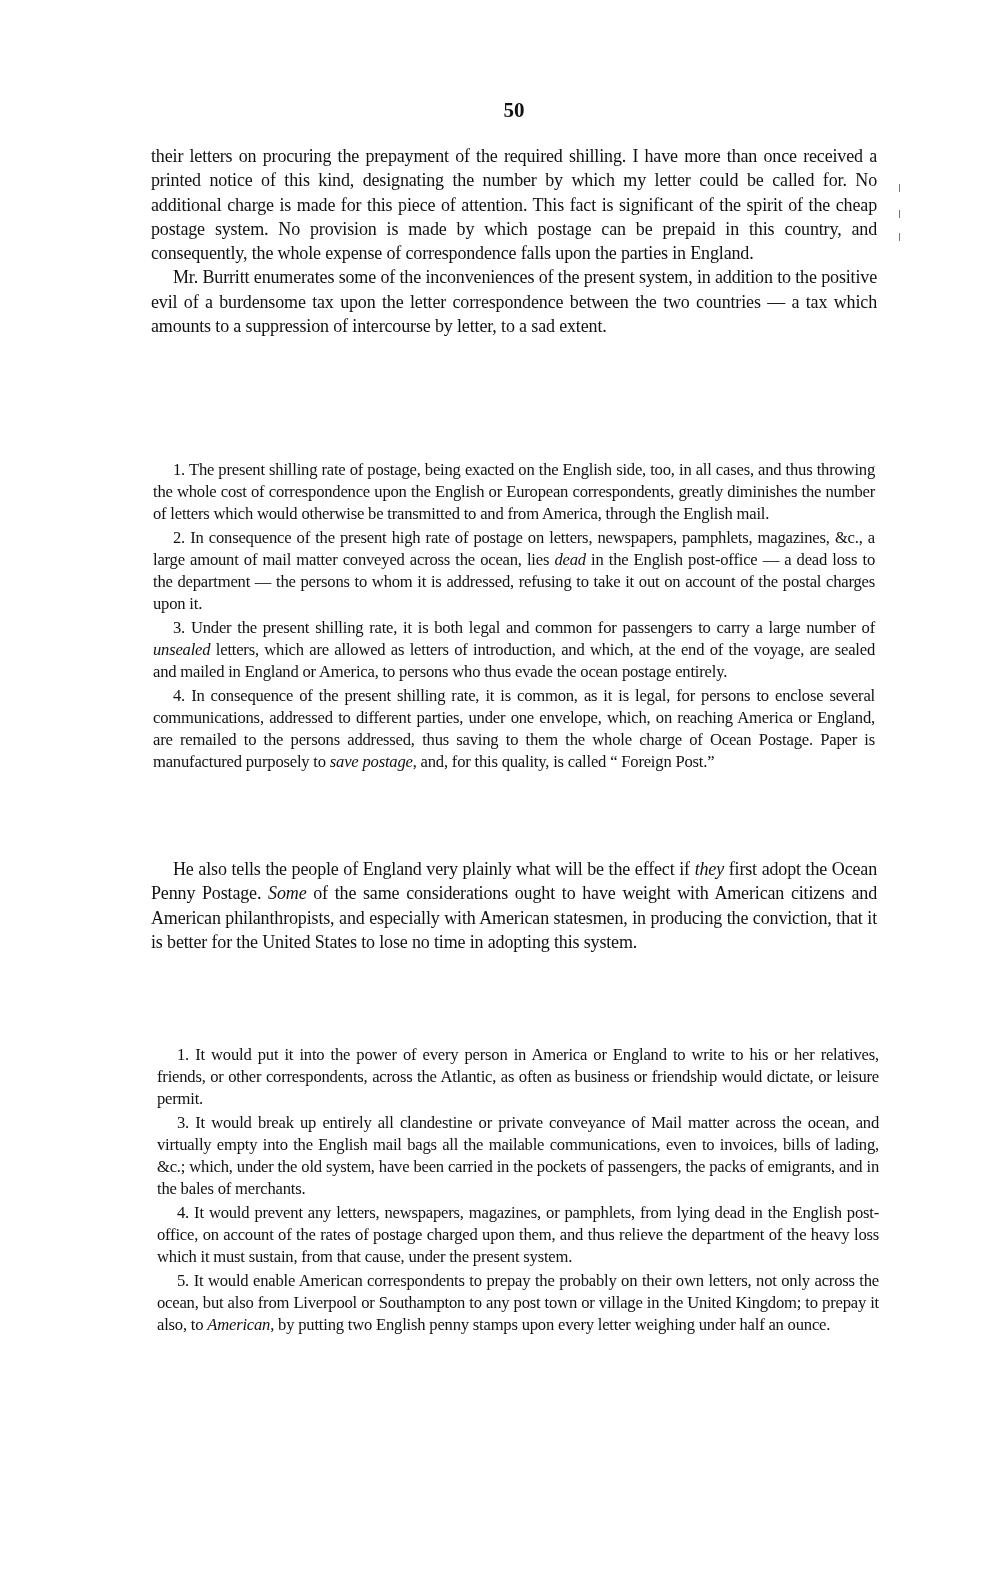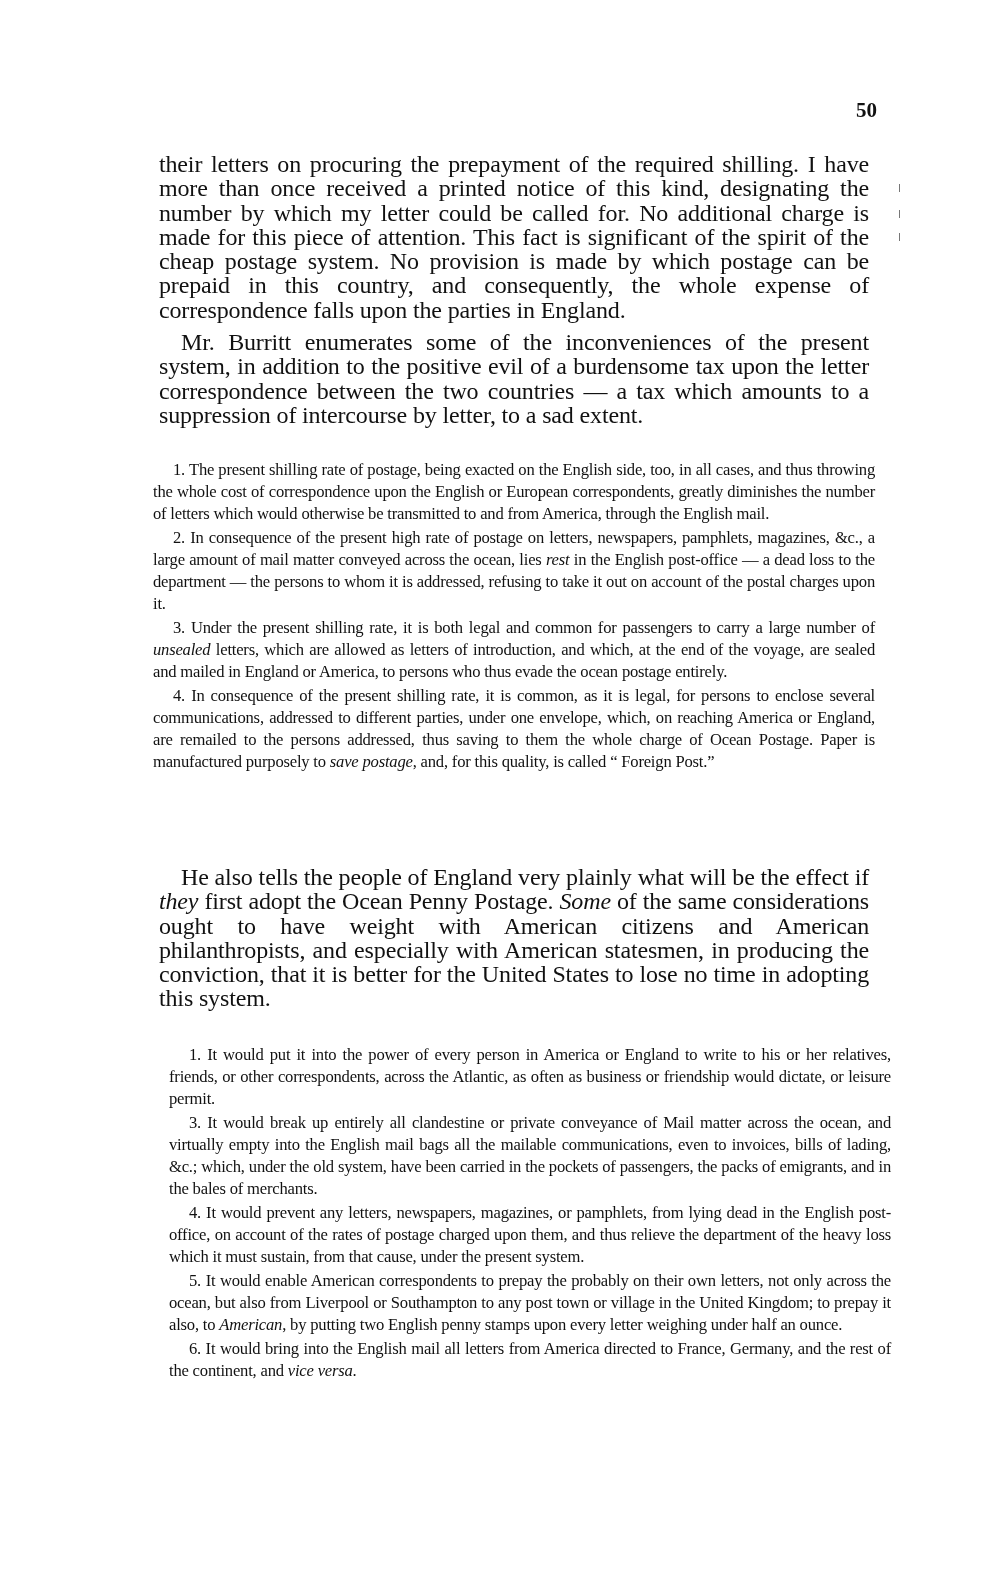--- a/index.html
+++ b/index.html
@@ -19,30 +19,30 @@
       position: absolute;
       left: 151px;
       top: 0;
       width: 726px;
     }
     .page-number {
       position: absolute;
       top: 98px;
       left: 0;
       width: 726px;
-      text-align: right;
+      text-align: center;
       font-size: 21px;
       font-weight: bold;
       letter-spacing: 0px;
     }
     .para-large {
-      font-size: 24px;
+      font-size: 18px;
       line-height: 24.3px;
       text-align: justify;
-      margin: 8px;
+      margin: 0;
       letter-spacing: -0.15px;
       word-spacing: 0px;
     }
     .para-large.indent {
       text-indent: 22px;
     }
     .block-main1 {
       position: absolute;
       top: 144px;
       left: 0;
@@ -56,21 +56,21 @@
     }
     .block-main2 {
       position: absolute;
       top: 857px;
       left: 0;
       width: 726px;
     }
     .block-list2 {
       position: absolute;
       top: 1042px;
-      left: 16px;
+      left: 4px;
       width: 726px;
     }
     .list-item {
       font-size: 16.6px;
       line-height: 22px;
       text-align: justify;
       margin: 2px;
       text-indent: 20px;
       letter-spacing: -0.2px;
     }
@@ -97,21 +97,21 @@
     <p class="para-large indent">Mr. Burritt enumerates some of the inconveniences of the present system, in addition to the positive evil of a burdensome tax upon the letter correspondence between the two countries — a tax which amounts to a suppression of intercourse by letter, to a sad extent.</p>
   </div>
 
   <div class="block-list1">
     <p class="list-item">
       <span class="num">1.</span>
       <span>The present shilling rate of postage, being exacted on the English side, too, in all cases, and thus throwing the whole cost of correspondence upon the English or European correspondents, greatly diminishes the number of letters which would otherwise be transmitted to and from America, through the English mail.</span>
     </p>
     <p class="list-item">
       <span class="num">2.</span>
-      <span>In consequence of the present high rate of postage on letters, newspapers, pamphlets, magazines, &amp;c., a large amount of mail matter conveyed across the ocean, lies </span><em>rest</em><span> in the English post-office — a dead loss to the department — the persons to whom it is addressed, refusing to take it out on account of the postal charges upon it.</span>
+      <span>In consequence of the present high rate of postage on letters, newspapers, pamphlets, magazines, &amp;c., a large amount of mail matter conveyed across the ocean, lies </span><em>dead</em><span> in the English post-office — a dead loss to the department — the persons to whom it is addressed, refusing to take it out on account of the postal charges upon it.</span>
     </p>
     <p class="list-item">
       <span class="num">3.</span>
       <span>Under the present shilling rate, it is both legal and common for passengers to carry a large number of </span><em>unsealed</em><span> letters, which are allowed as letters of introduction, and which, at the end of the voyage, are sealed and mailed in England or America, to persons who thus evade the ocean postage entirely.</span>
     </p>
     <p class="list-item">
       <span class="num">4.</span>
       <span>In consequence of the present shilling rate, it is common, as it is legal, for persons to enclose several communications, addressed to different parties, under one envelope, which, on reaching America or England, are remailed to the persons addressed, thus saving to them the whole charge of Ocean Postage. Paper is manufactured purposely to </span><em>save postage</em><span>, and, for this quality, is called “ Foreign Post.”</span>
     </p>
   </div>
@@ -130,22 +130,18 @@
       <span>It would break up entirely all clandestine or private conveyance of Mail matter across the ocean, and virtually empty into the English mail bags all the mailable communications, even to invoices, bills of lading, &amp;c.; which, under the old system, have been carried in the pockets of passengers, the packs of emigrants, and in the bales of merchants.</span>
     </p>
     <p class="list-item">
       <span class="num">4.</span>
       <span>It would prevent any letters, newspapers, magazines, or pamphlets, from lying dead in the English post-office, on account of the rates of postage charged upon them, and thus relieve the department of the heavy loss which it must sustain, from that cause, under the present system.</span>
     </p>
     <p class="list-item">
       <span class="num">5.</span>
       <span>It would enable American correspondents to prepay the probably on their own letters, not only across the ocean, but also from Liverpool or Southampton to any post town or village in the United Kingdom; to prepay it also, to </span><em>American</em><span>, by putting two English penny stamps upon every letter weighing under half an ounce.</span>
     </p>
-    <p class="list-item">
-      <span class="num">6.</span>
-      <span>It would bring into the English mail all letters from America directed to France, Germany, and the rest of the continent, and </span><em>vice versa</em><span>.</span>
-    </p>
   </div>
 </div>
 
 <div class="margin-mark" style="left:899px; top:184px;"></div>
 <div class="margin-mark" style="left:899px; top:210px;"></div>
 <div class="margin-mark" style="left:899px; top:233px;"></div>
 
 </body></html>

